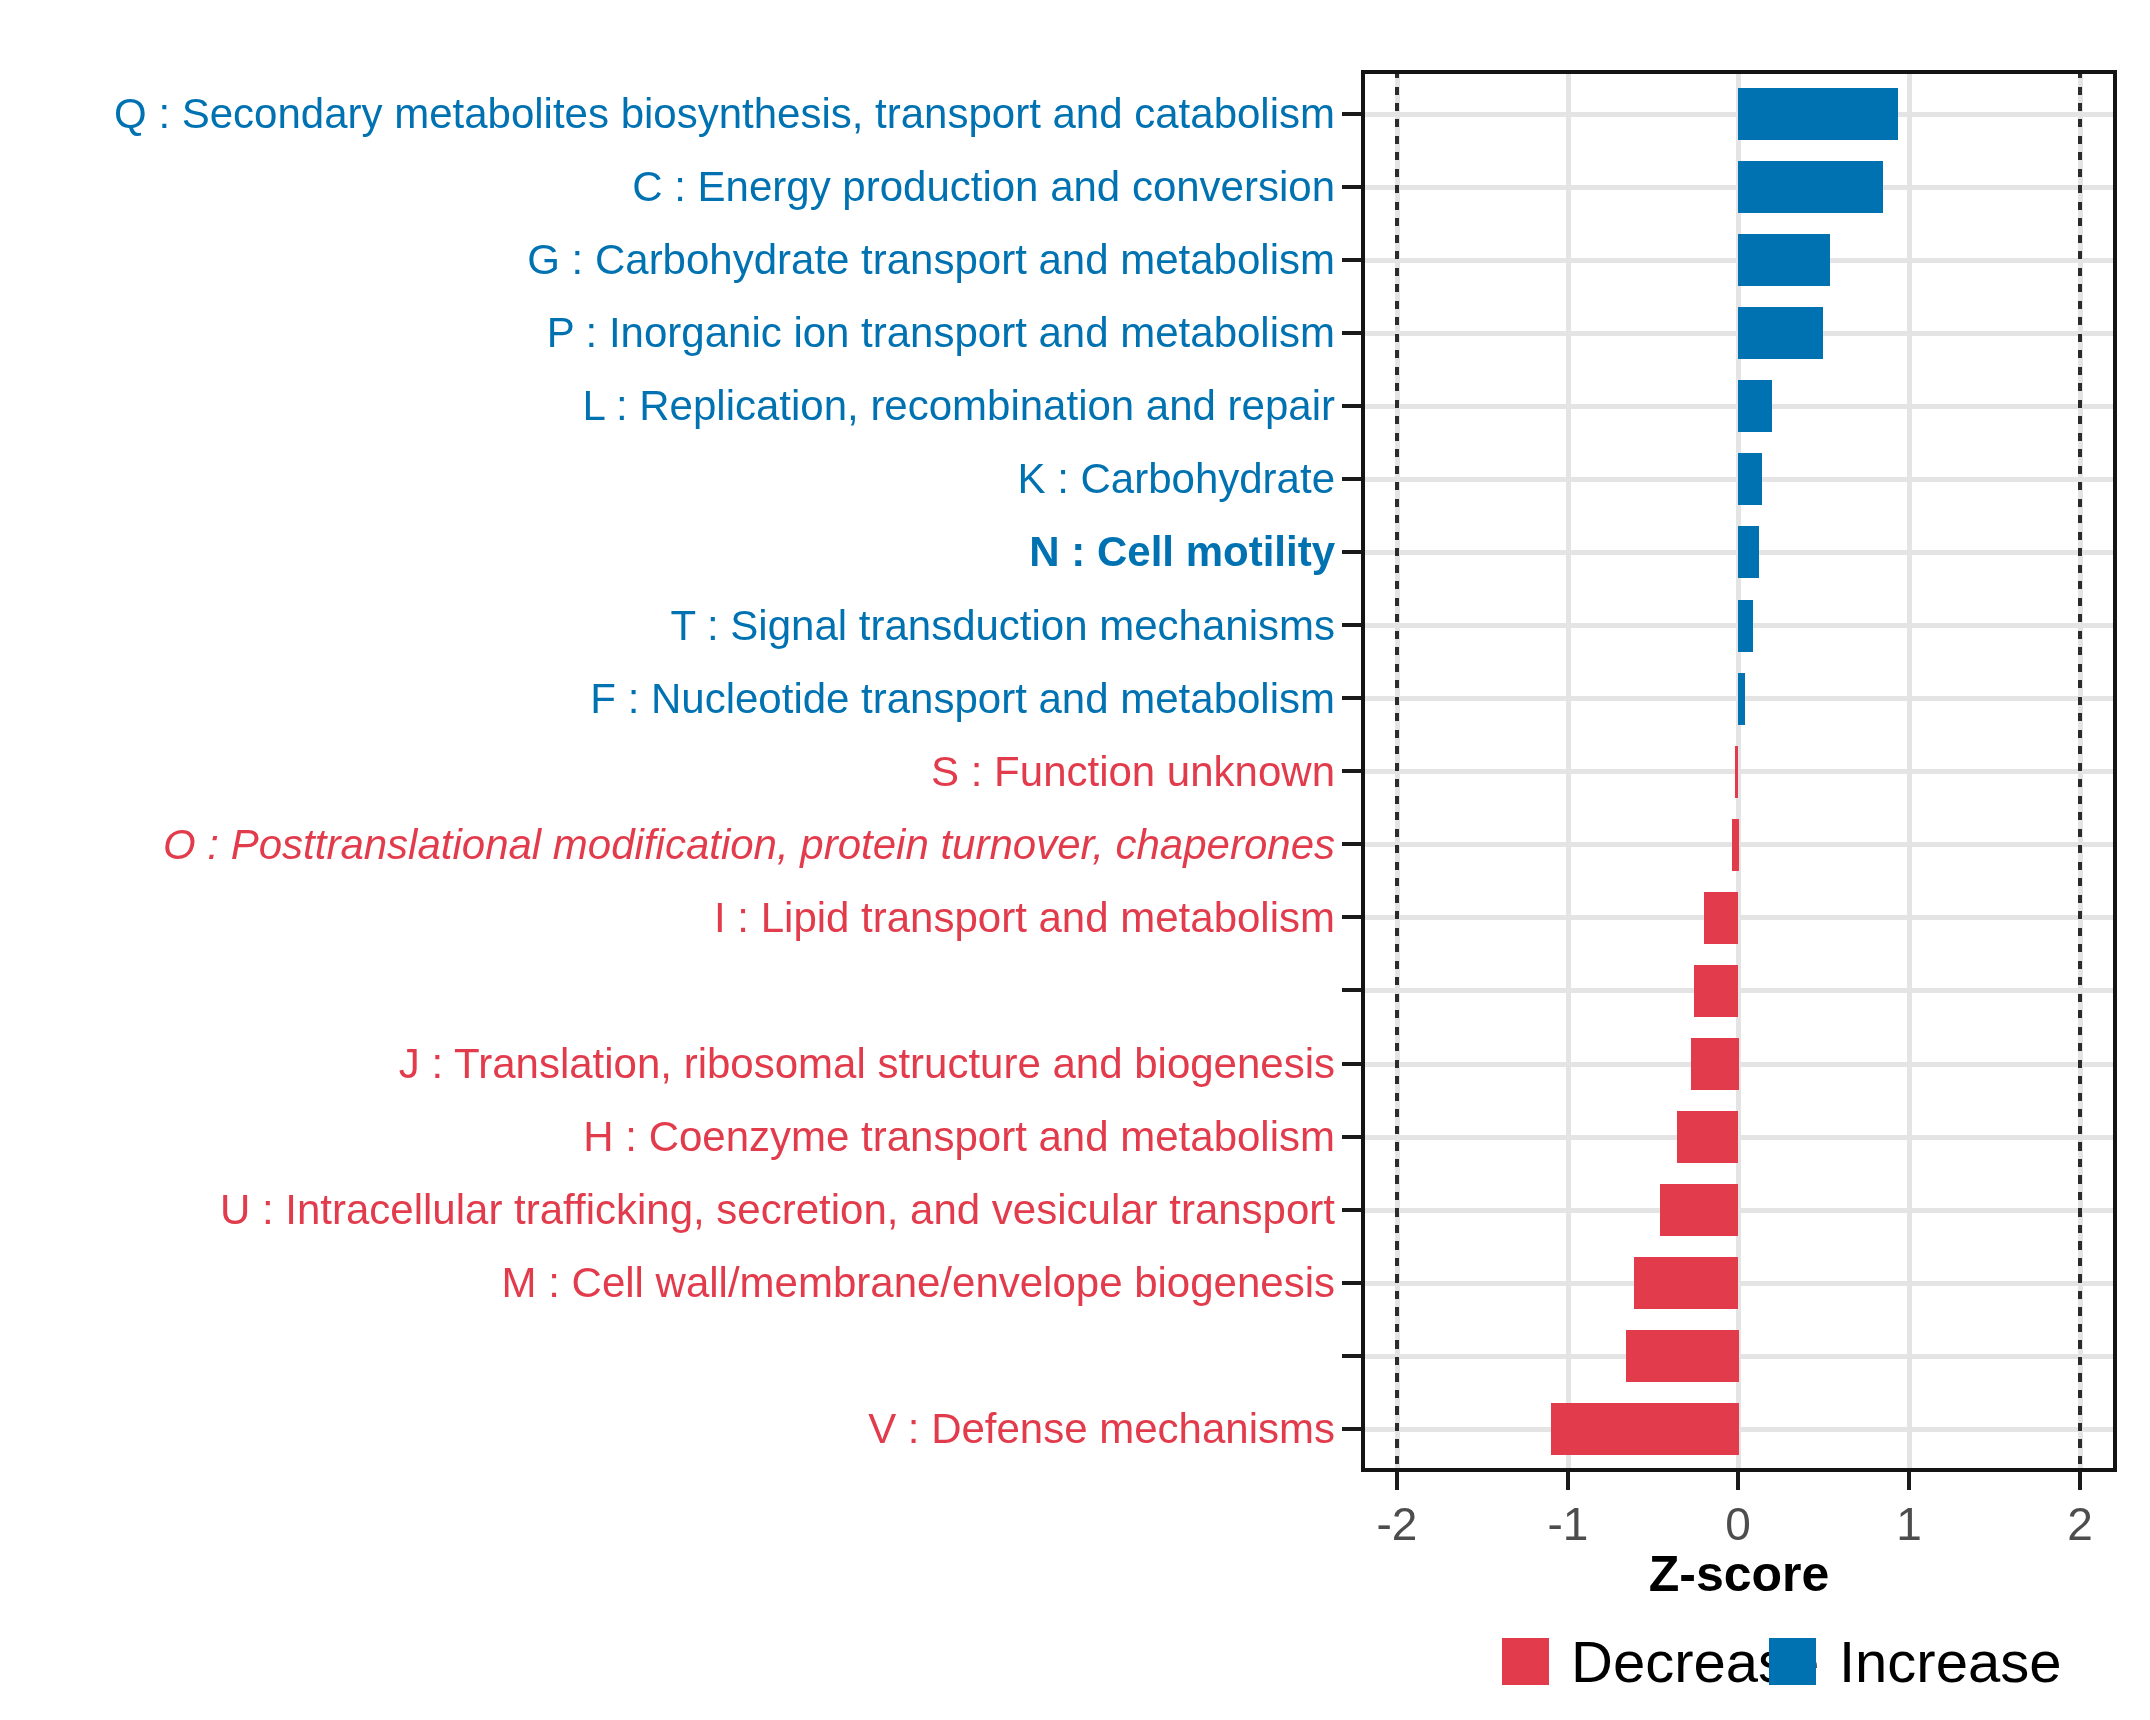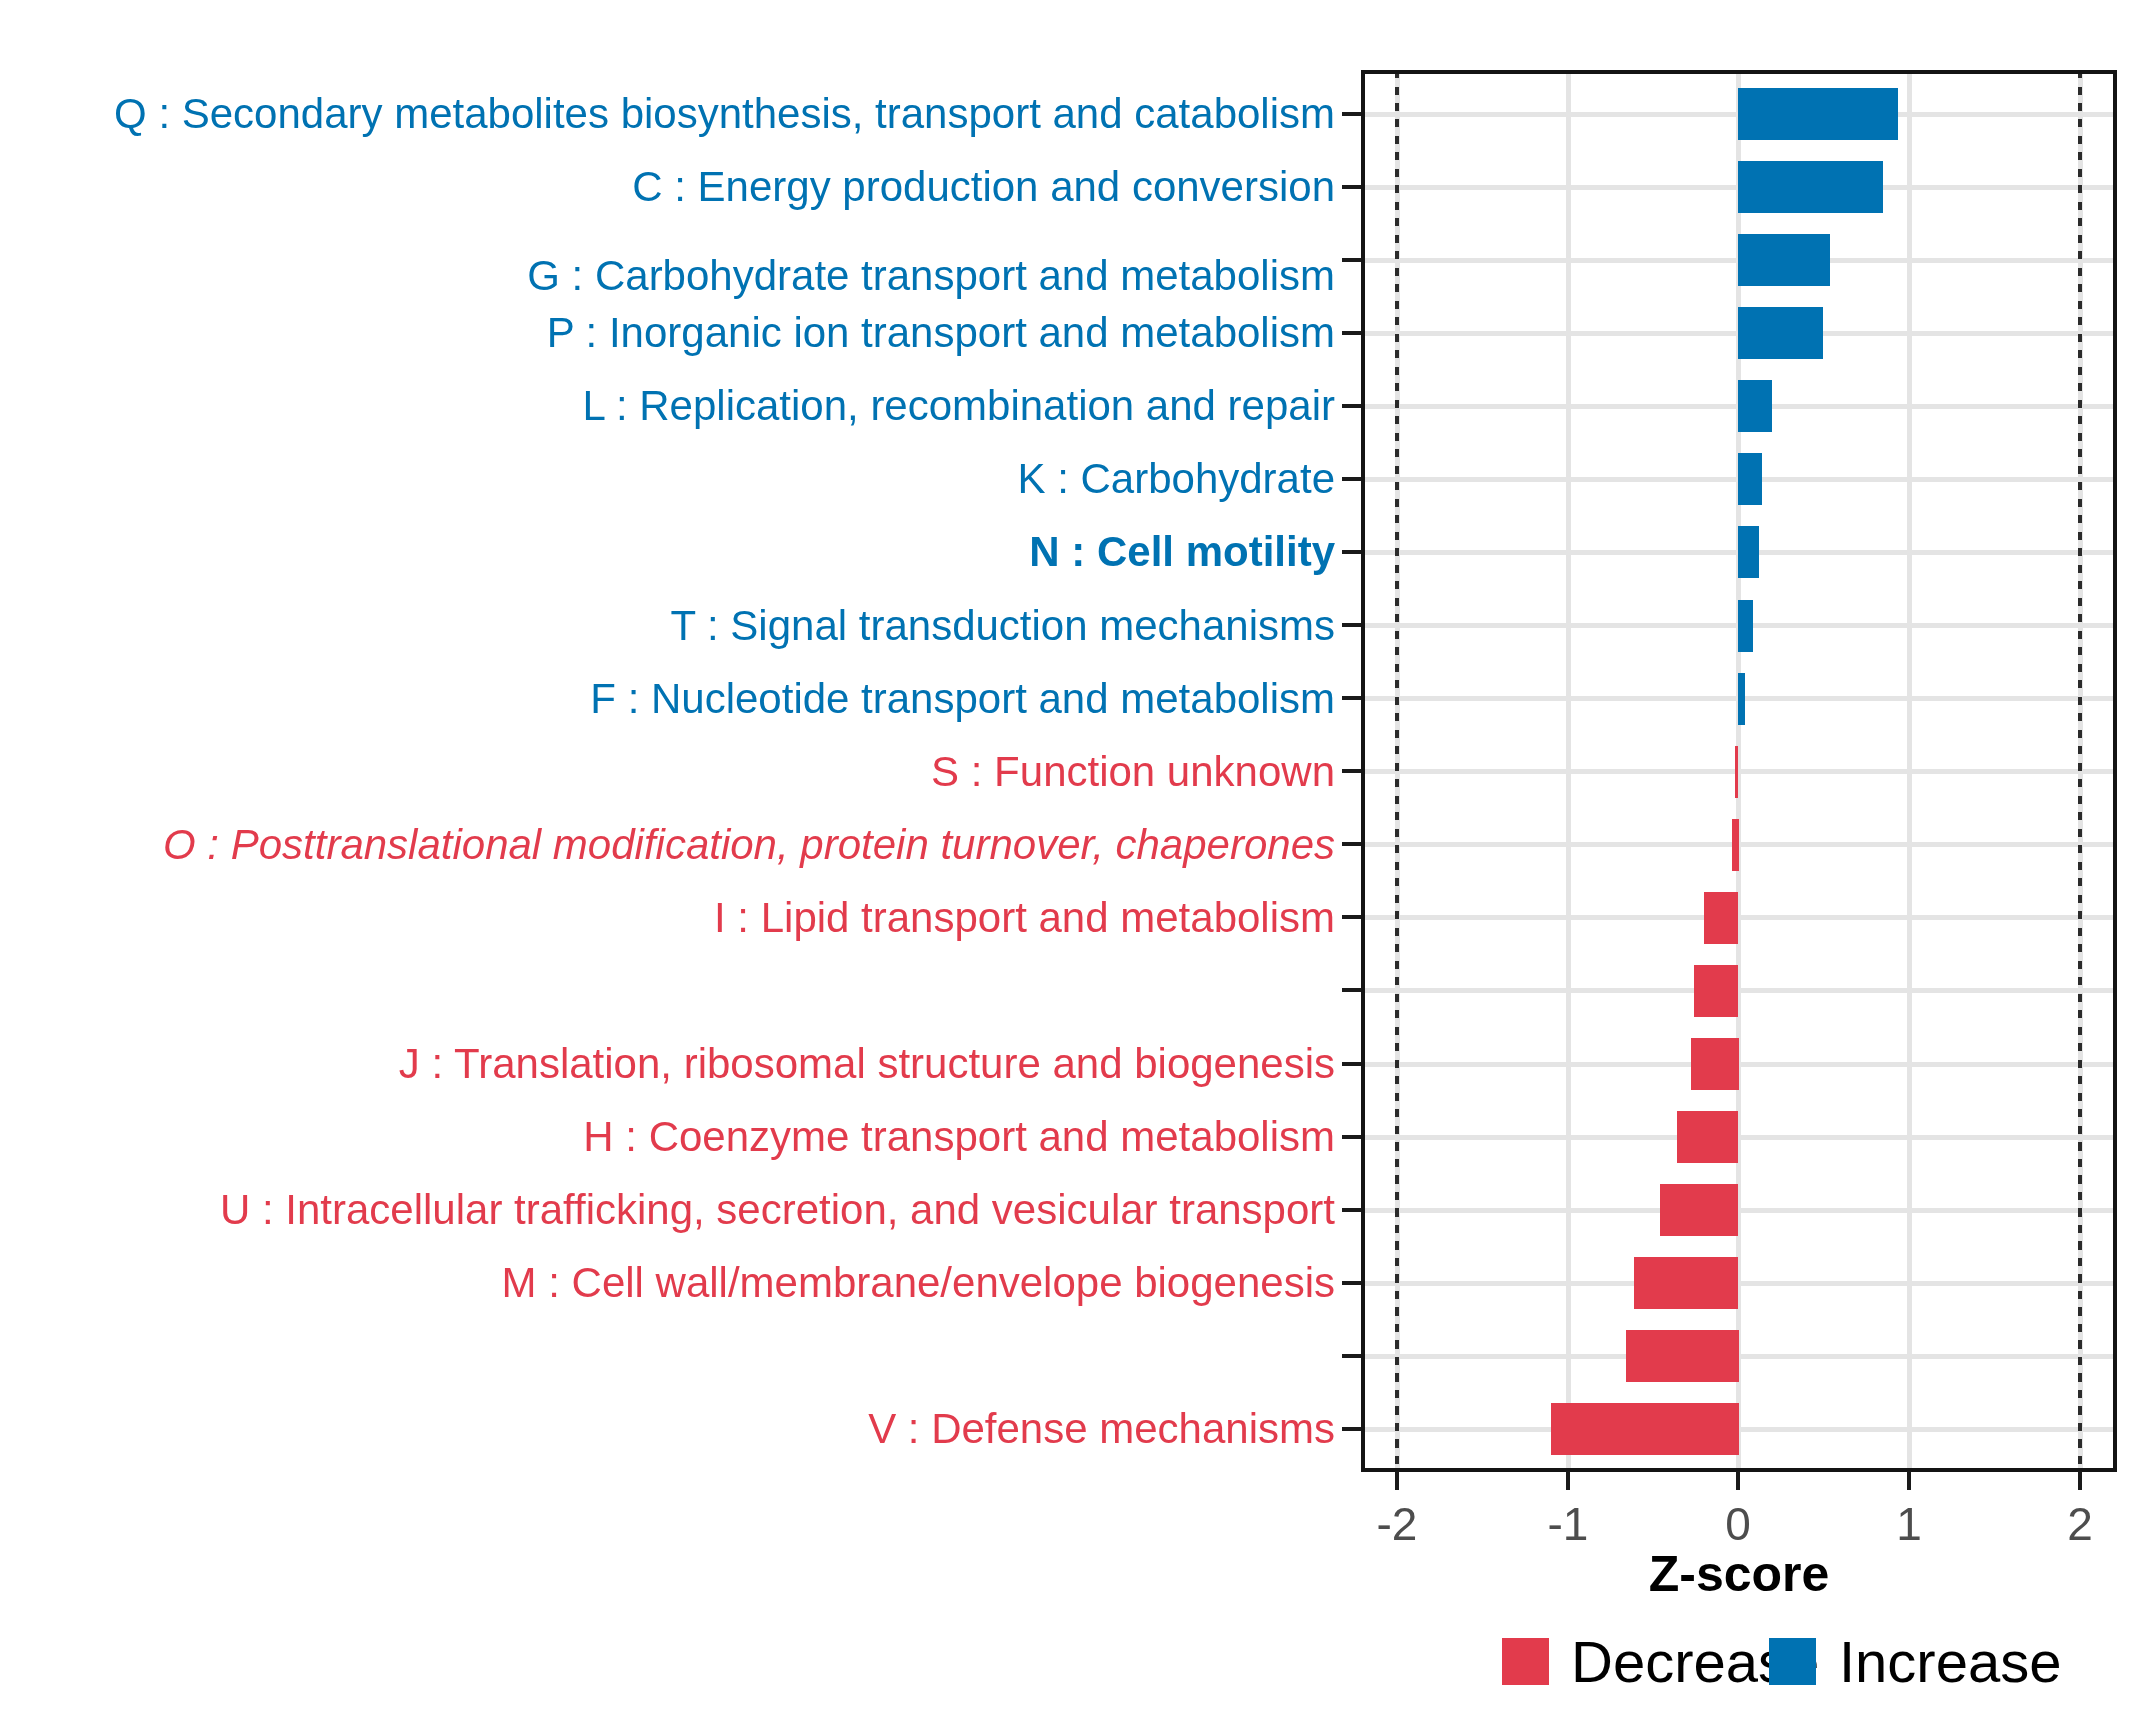--- a/index.html
+++ b/index.html
@@ -79,21 +79,21 @@
   <div class="legend" style="left:1491px;top:1635px;width:588px;height:54px;">
     <div class="swatch" style="left: 10.8px; top: 2.9px; background-color: rgb(226, 59, 76);"></div>
     <div class="legend-label" style="left:80px;top:0.7px;">Decrease</div>
     <div class="swatch" style="left: 278px; top: 2.9px; background-color: rgb(0, 114, 178);"></div>
     <div class="legend-label" style="left:348px;top:0.7px;">Increase</div>
   </div>
 <div class="cat-label" style="right: 816px; top: 88px; color: rgb(0, 114, 178);">Q : Secondary metabolites biosynthesis, transport and catabolism</div>
     <div class="ytick" style="left: 1342px; top: 112px;"></div>
     <div class="cat-label" style="right: 816px; top: 161px; color: rgb(0, 114, 178);">C : Energy production and conversion</div>
     <div class="ytick" style="left: 1342px; top: 185px;"></div>
-    <div class="cat-label" style="right: 816px; top: 234px; color: rgb(0, 114, 178); margin-top: 16px;">G : Carbohydrate transport and metabolism</div>
+    <div class="cat-label" style="right: 816px; top: 234px; color: rgb(0, 114, 178);">G : Carbohydrate transport and metabolism</div>
     <div class="ytick" style="left: 1342px; top: 258px;"></div>
     <div class="cat-label" style="right: 816px; top: 307px; color: rgb(0, 114, 178);">P : Inorganic ion transport and metabolism</div>
     <div class="ytick" style="left: 1342px; top: 331px;"></div>
     <div class="cat-label" style="right: 816px; top: 380px; color: rgb(0, 114, 178);">L : Replication, recombination and repair</div>
     <div class="ytick" style="left: 1342px; top: 404px;"></div>
     <div class="cat-label" style="right: 816px; top: 453px; color: rgb(0, 114, 178);">K : Carbohydrate</div>
     <div class="ytick" style="left: 1342px; top: 477px;"></div>
     <div class="cat-label" style="right: 816px; top: 526px; color: rgb(0, 114, 178); font-weight: bold;">N : Cell motility</div>
     <div class="ytick" style="left: 1342px; top: 550px;"></div>
     <div class="cat-label" style="right: 816px; top: 600px; color: rgb(0, 114, 178);">T : Signal transduction mechanisms</div>

